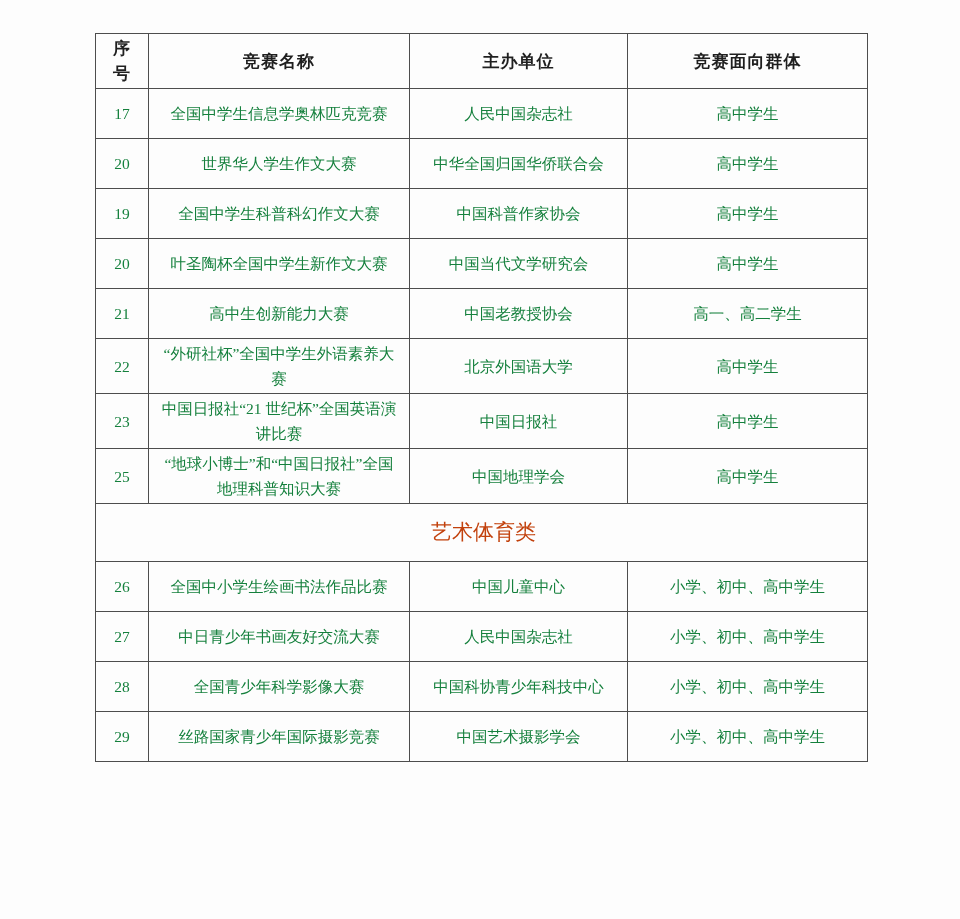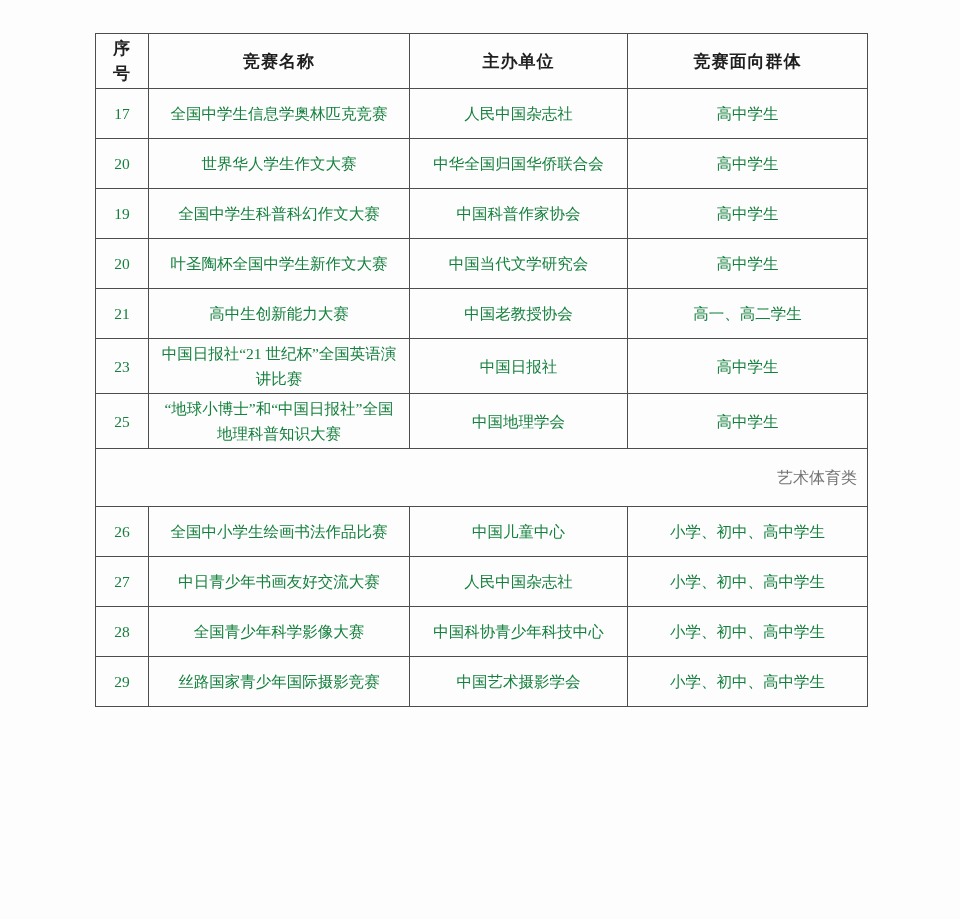--- a/index.html
+++ b/index.html
@@ -46,23 +46,23 @@
     height: 50px;
   }
   tr.data-row td {
     font-size: 15.5px;
     color: #15803d;
   }
   tr.section-row {
     height: 58px;
   }
   tr.section-row td {
-    font-size: 16px;
-    color: #737373;
-    text-align: right;
+    font-size: 21px;
+    color: #c2410c;
+    text-align: center;
     padding-left: 14px;
   }
   td.cell-no {
     font-family: "Liberation Serif", "DejaVu Serif", serif;
   }
 </style>
 </head>
 <body>
 
 <div class="page">
@@ -110,20 +110,26 @@
     <td class="cell-group">高中学生</td>
   </tr>
 
   <tr class="data-row">
     <td class="cell-no">21</td>
     <td class="cell-name">高中生创新能力大赛</td>
     <td class="cell-org">中国老教授协会</td>
     <td class="cell-group">高一、高二学生</td>
   </tr>
 
+  <tr class="data-row">
+    <td class="cell-no">22</td>
+    <td class="cell-name">“外研社杯”全国中学生外语素养大赛</td>
+    <td class="cell-org">北京外国语大学</td>
+    <td class="cell-group">高中学生</td>
+  </tr>
 
   <tr class="data-row">
     <td class="cell-no">23</td>
     <td class="cell-name">中国日报社“21 世纪杯”全国英语演讲比赛</td>
     <td class="cell-org">中国日报社</td>
     <td class="cell-group">高中学生</td>
   </tr>
 
 
   <tr class="data-row">

